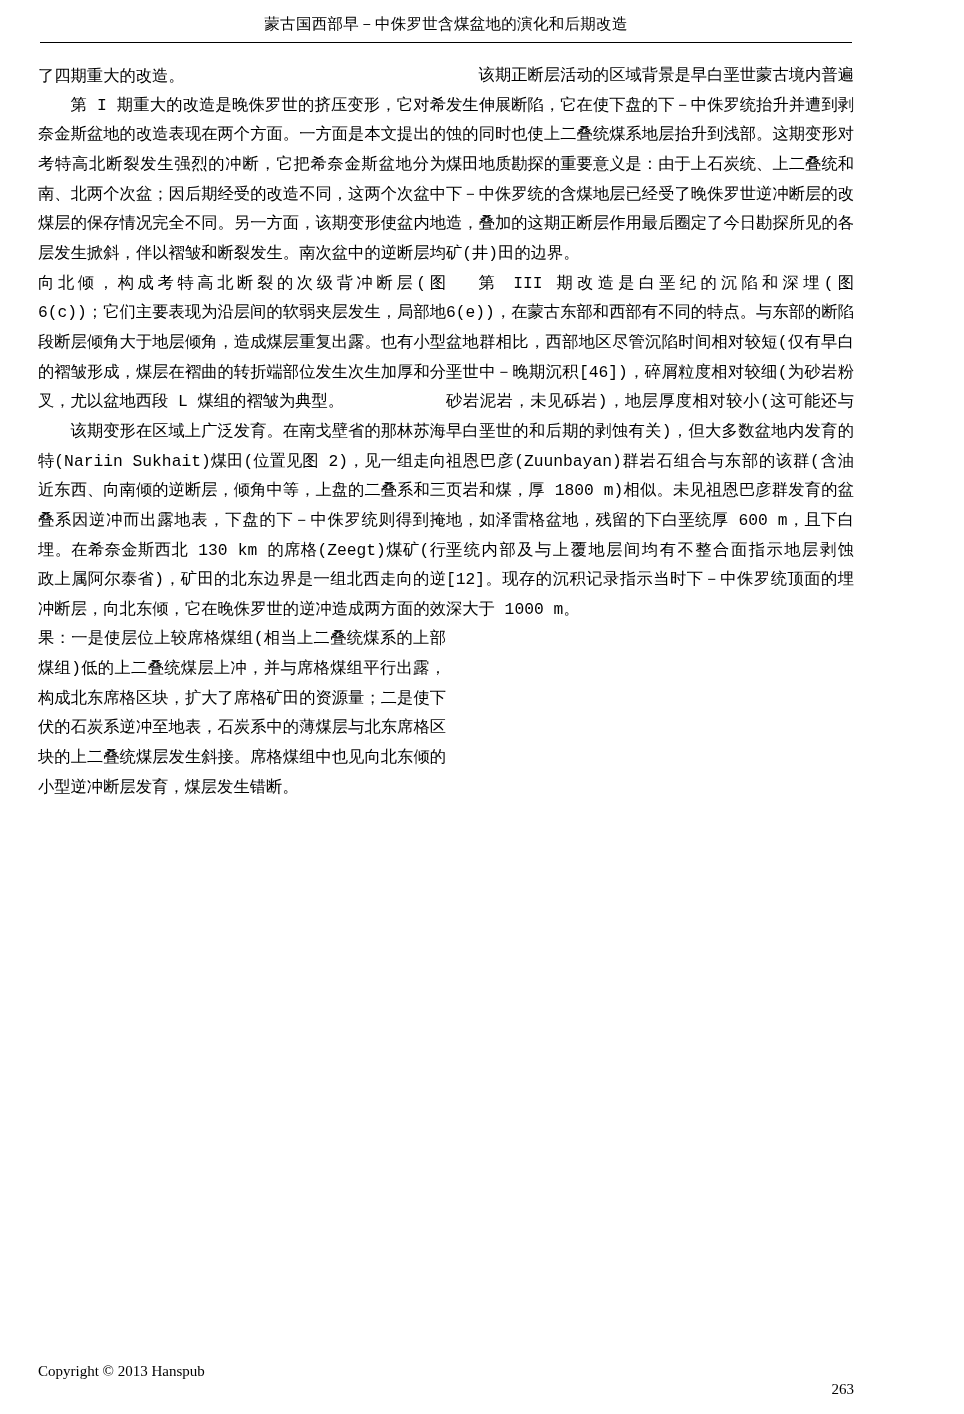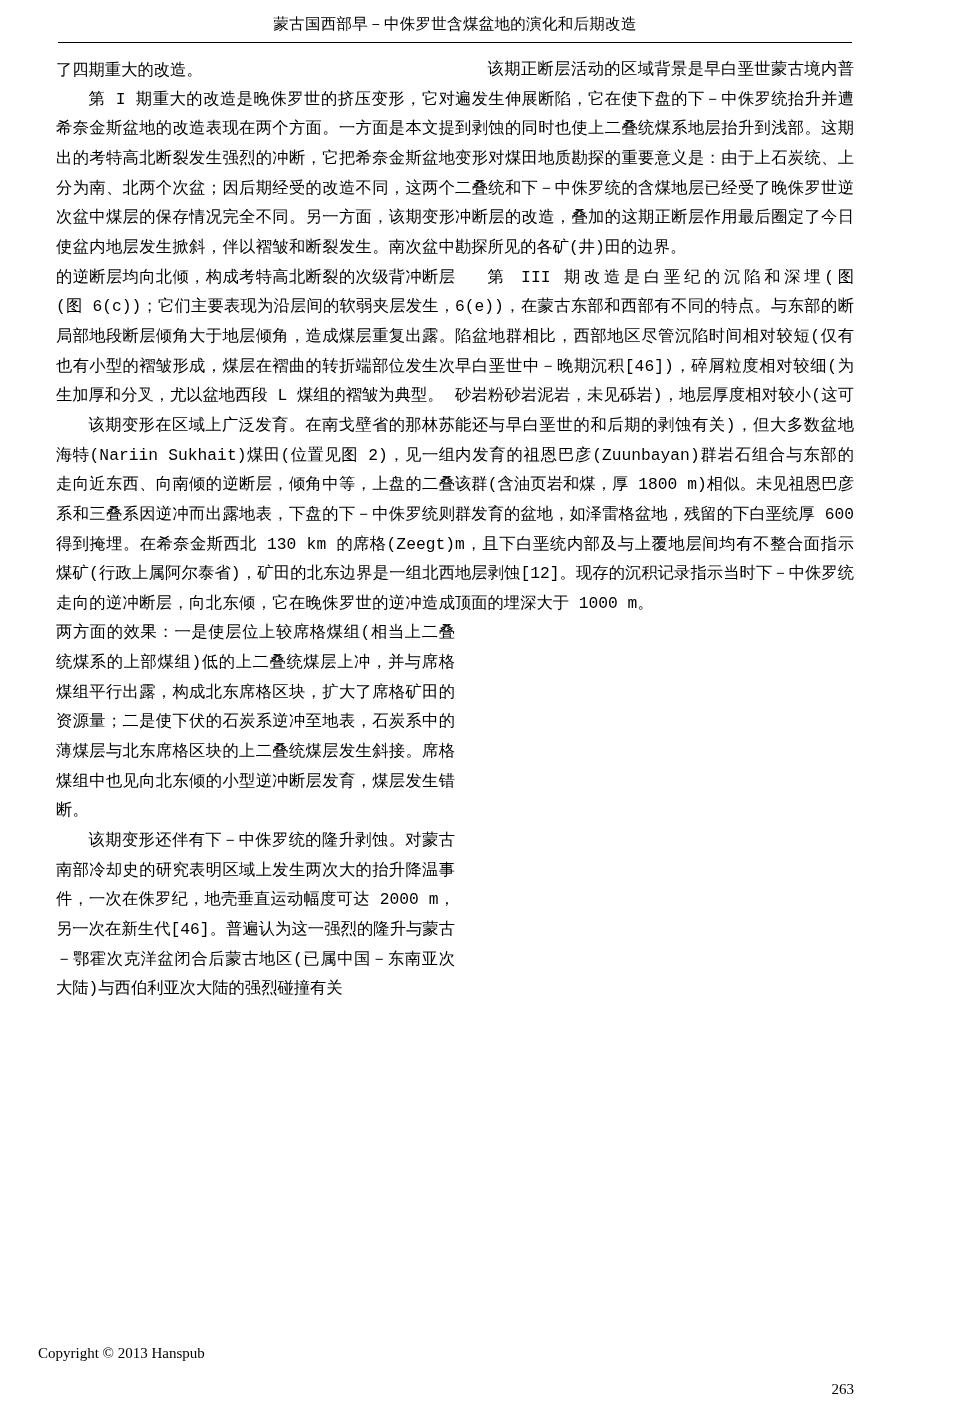--- a/index.html
+++ b/index.html
@@ -11,36 +11,36 @@
     width: 964px;
     height: 1414px;
     font-family: "Liberation Serif", "DejaVu Serif", serif;
     color: #000000;
     position: relative;
   }
   .page {
     width: 892px;
     height: 1414px;
     box-sizing: border-box;
-    padding: 14px 38px 10px 56px;
+    padding: 14px 38px 10px 38px;
     position: relative;
   }
   .running-head {
     text-align: center;
     font-size: 15.5px;
     letter-spacing: 0.3px;
     padding-bottom: 7px;
     border-bottom: 1.2px solid #000;
     margin: 0 2px 0 2px;
   }
   .columns {
     display: flex;
     flex-direction: row;
     justify-content: space-between;
-    margin-top: 12px;
+    margin-top: 18px;
   }
   .col {
     width: 412px;
     font-size: 16.3px;
     line-height: 1.82;
     text-align: justify;
     text-justify: inter-ideograph;
   }
   .col p {
     margin: 0;
@@ -50,21 +50,21 @@
     text-indent: 2em;
     font-family: Liberation Mono, monospace;
   }
   .footer {
     position: absolute;
     left: 38px;
     right: 38px;
     bottom: 16px;
     display: flex;
     justify-content: space-between;
-    align-items: flex-start;
+    align-items: center;
     font-size: 15px;
   }
   .footer .copy {
     font-family: "Liberation Serif", serif;
   }
   .footer .pageno {
     font-family: "Liberation Serif", serif;
     margin-top: 36px;
   }
 </style>
@@ -74,21 +74,20 @@
 <div class="page">
 
   <div class="running-head">蒙古国西部早－中侏罗世含煤盆地的演化和后期改造</div>
 
   <div class="columns">
 
     <div class="col">
       <p>了四期重大的改造。</p>
       <p class="indent">第 I 期重大的改造是晚侏罗世的挤压变形，它对希奈金斯盆地的改造表现在两个方面。一方面是本文提出的考特高北断裂发生强烈的冲断，它把希奈金斯盆地分为南、北两个次盆；因后期经受的改造不同，这两个次盆中煤层的保存情况完全不同。另一方面，该期变形使盆内地层发生掀斜，伴以褶皱和断裂发生。南次盆中的逆断层均向北倾，构成考特高北断裂的次级背冲断层(图 6(c))；它们主要表现为沿层间的软弱夹层发生，局部地段断层倾角大于地层倾角，造成煤层重复出露。也有小型的褶皱形成，煤层在褶曲的转折端部位发生次生加厚和分叉，尤以盆地西段 L 煤组的褶皱为典型。</p>
       <p class="indent">该期变形在区域上广泛发育。在南戈壁省的那林苏海特(Nariin Sukhait)煤田(位置见图 2)，见一组走向近东西、向南倾的逆断层，倾角中等，上盘的二叠系和三叠系因逆冲而出露地表，下盘的下－中侏罗统则得到掩埋。在希奈金斯西北 130 km 的席格(Zeegt)煤矿(行政上属阿尔泰省)，矿田的北东边界是一组北西走向的逆冲断层，向北东倾，它在晚侏罗世的逆冲造成两方面的效果：一是使层位上较席格煤组(相当上二叠统煤系的上部煤组)低的上二叠统煤层上冲，并与席格煤组平行出露，构成北东席格区块，扩大了席格矿田的资源量；二是使下伏的石炭系逆冲至地表，石炭系中的薄煤层与北东席格区块的上二叠统煤层发生斜接。席格煤组中也见向北东倾的小型逆冲断层发育，煤层发生错断。</p>
-      <p class="indent">该期变形还伴有下－中侏罗统的隆升剥蚀。对蒙古南部冷却史的研究表明区域上发生两次大的抬升降温事件，一次在侏罗纪，地壳垂直运动幅度可达 2000 m，另一次在新生代[46]。普遍认为这一强烈的隆升与蒙古－鄂霍次克洋盆闭合后蒙古地区(已属中国－东南亚次大陆)与西伯利亚次大陆的强烈碰撞有关</p>
     </div>
 
     <div class="col">
       <p class="indent">该期正断层活动的区域背景是早白垩世蒙古境内普遍发生伸展断陷，它在使下盘的下－中侏罗统抬升并遭到剥蚀的同时也使上二叠统煤系地层抬升到浅部。这期变形对煤田地质勘探的重要意义是：由于上石炭统、上二叠统和下－中侏罗统的含煤地层已经受了晚侏罗世逆冲断层的改造，叠加的这期正断层作用最后圈定了今日勘探所见的各矿(井)田的边界。</p>
       <p class="indent">第 III 期改造是白垩纪的沉陷和深埋(图 6(e))，在蒙古东部和西部有不同的特点。与东部的断陷盆地群相比，西部地区尽管沉陷时间相对较短(仅有早白垩世中－晚期沉积[46])，碎屑粒度相对较细(为砂岩粉砂岩泥岩，未见砾岩)，地层厚度相对较小(这可能还与早白垩世的和后期的剥蚀有关)，但大多数盆地内发育的祖恩巴彦(Zuunbayan)群岩石组合与东部的该群(含油页岩和煤，厚 1800 m)相似。未见祖恩巴彦群发育的盆地，如泽雷格盆地，残留的下白垩统厚 600 m，且下白垩统内部及与上覆地层间均有不整合面指示地层剥蚀[12]。现存的沉积记录指示当时下－中侏罗统顶面的埋深大于 1000 m。</p>
     </div>
 
   </div>
 
   <div class="footer">

